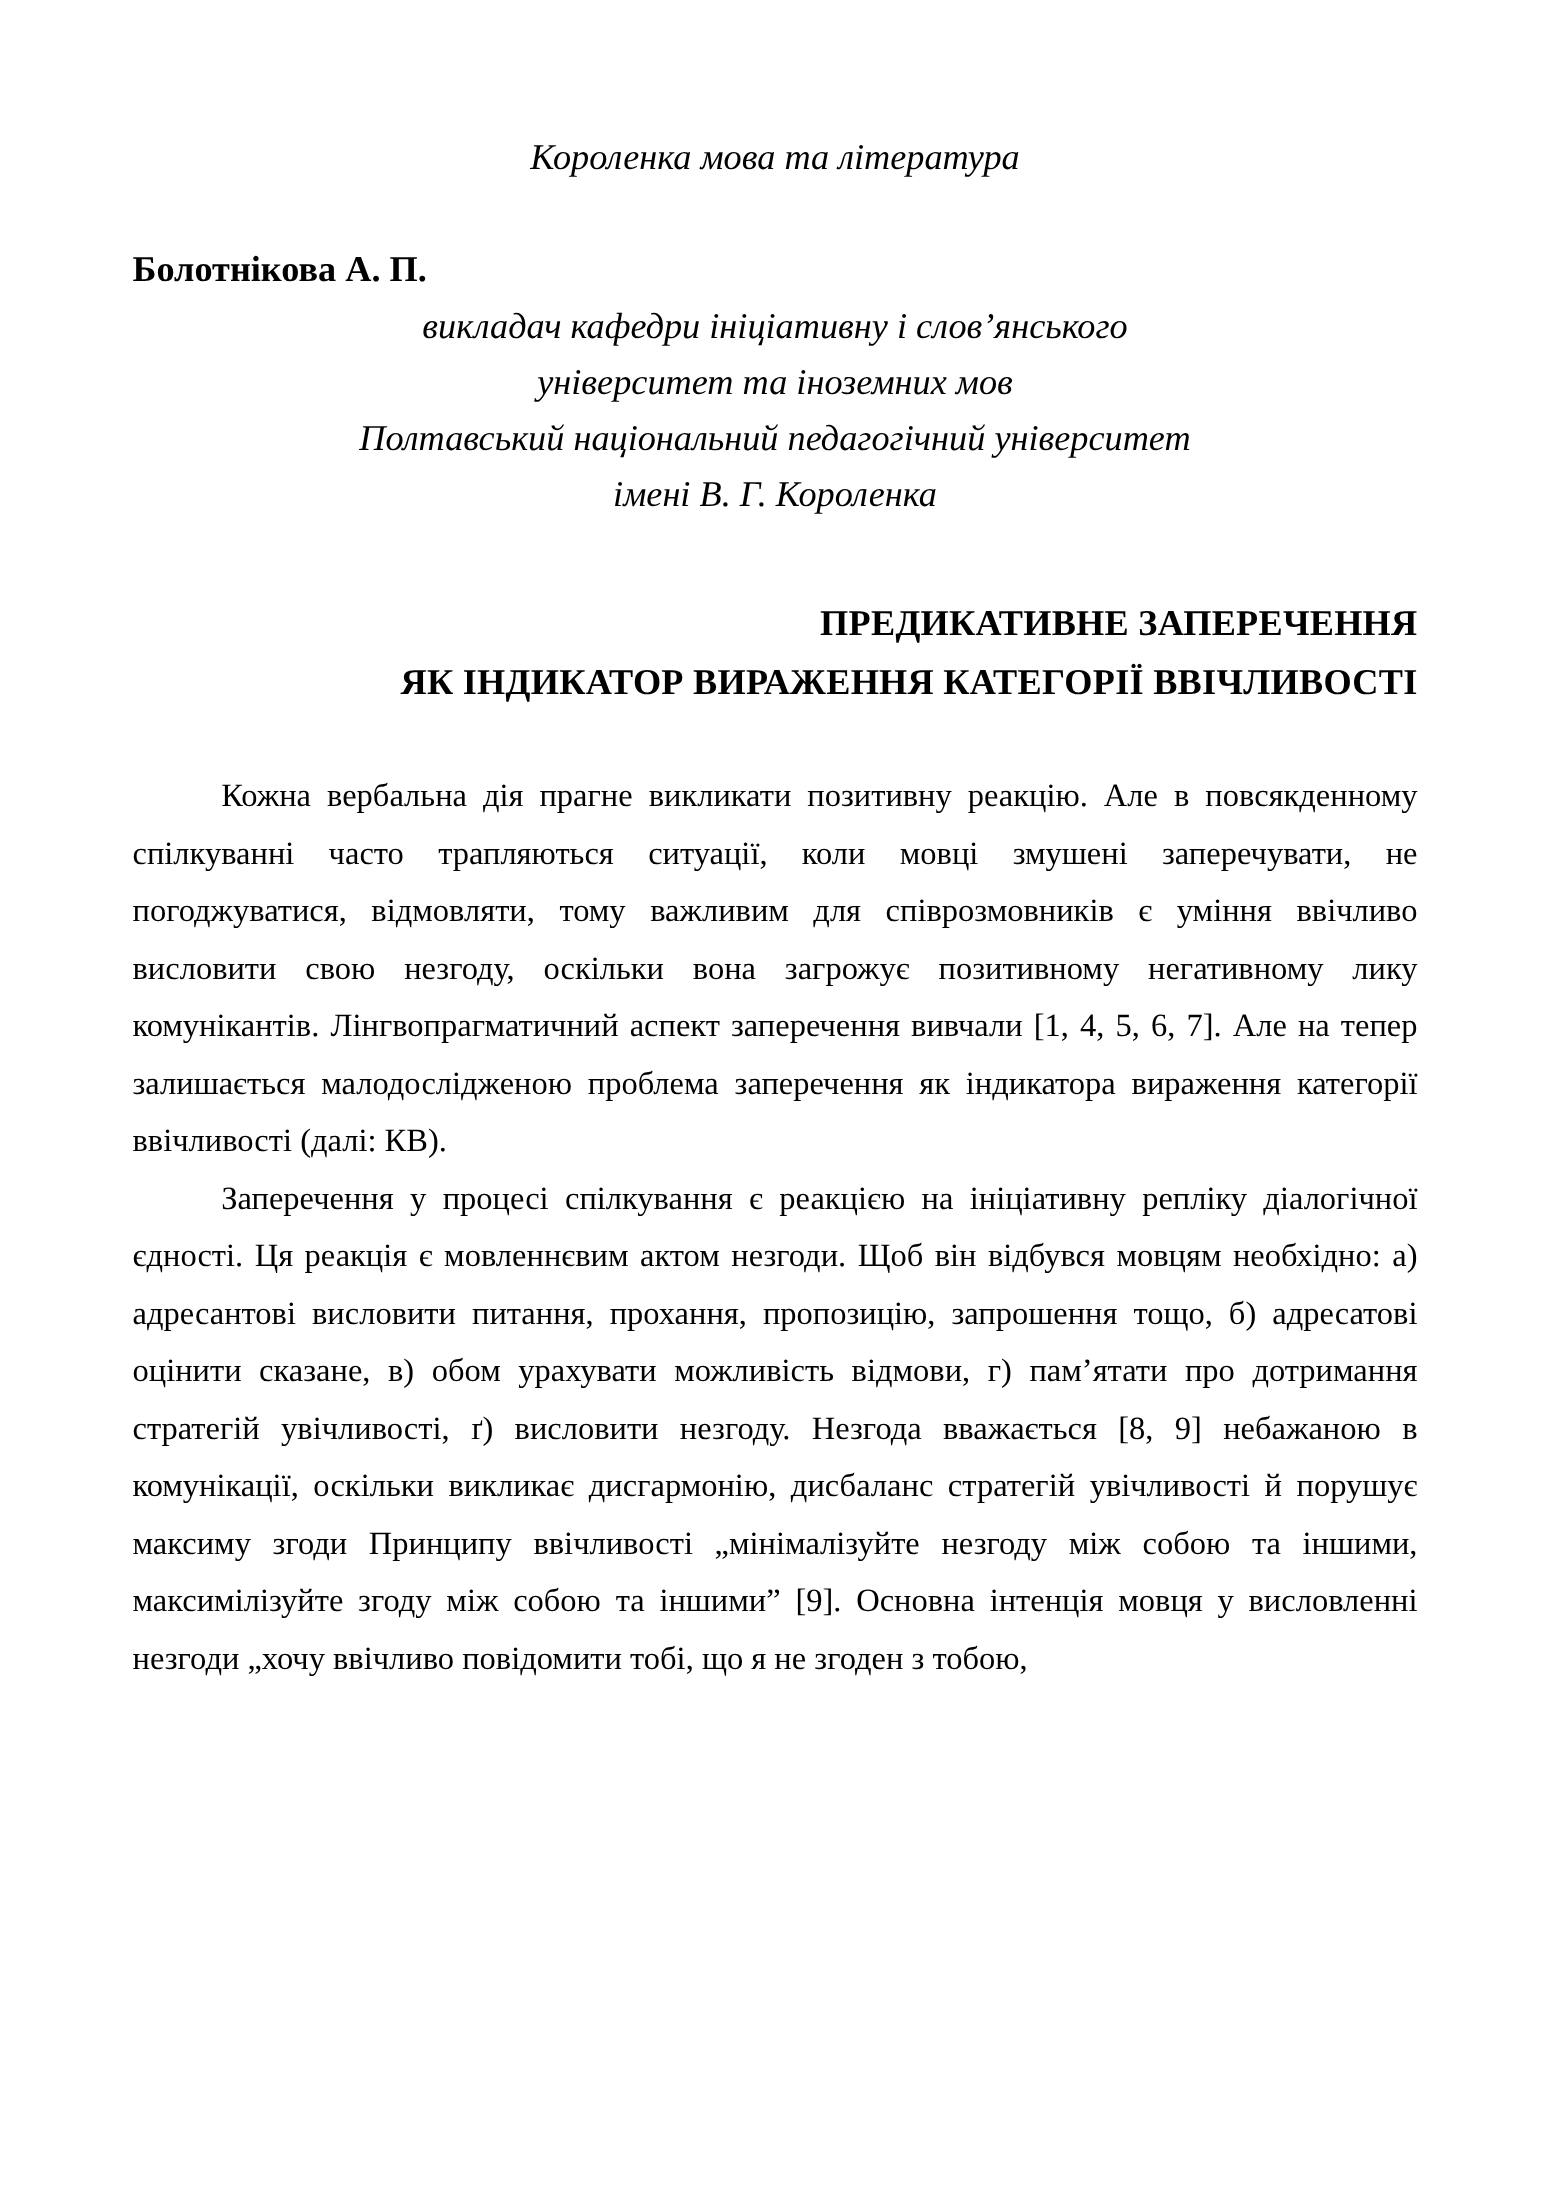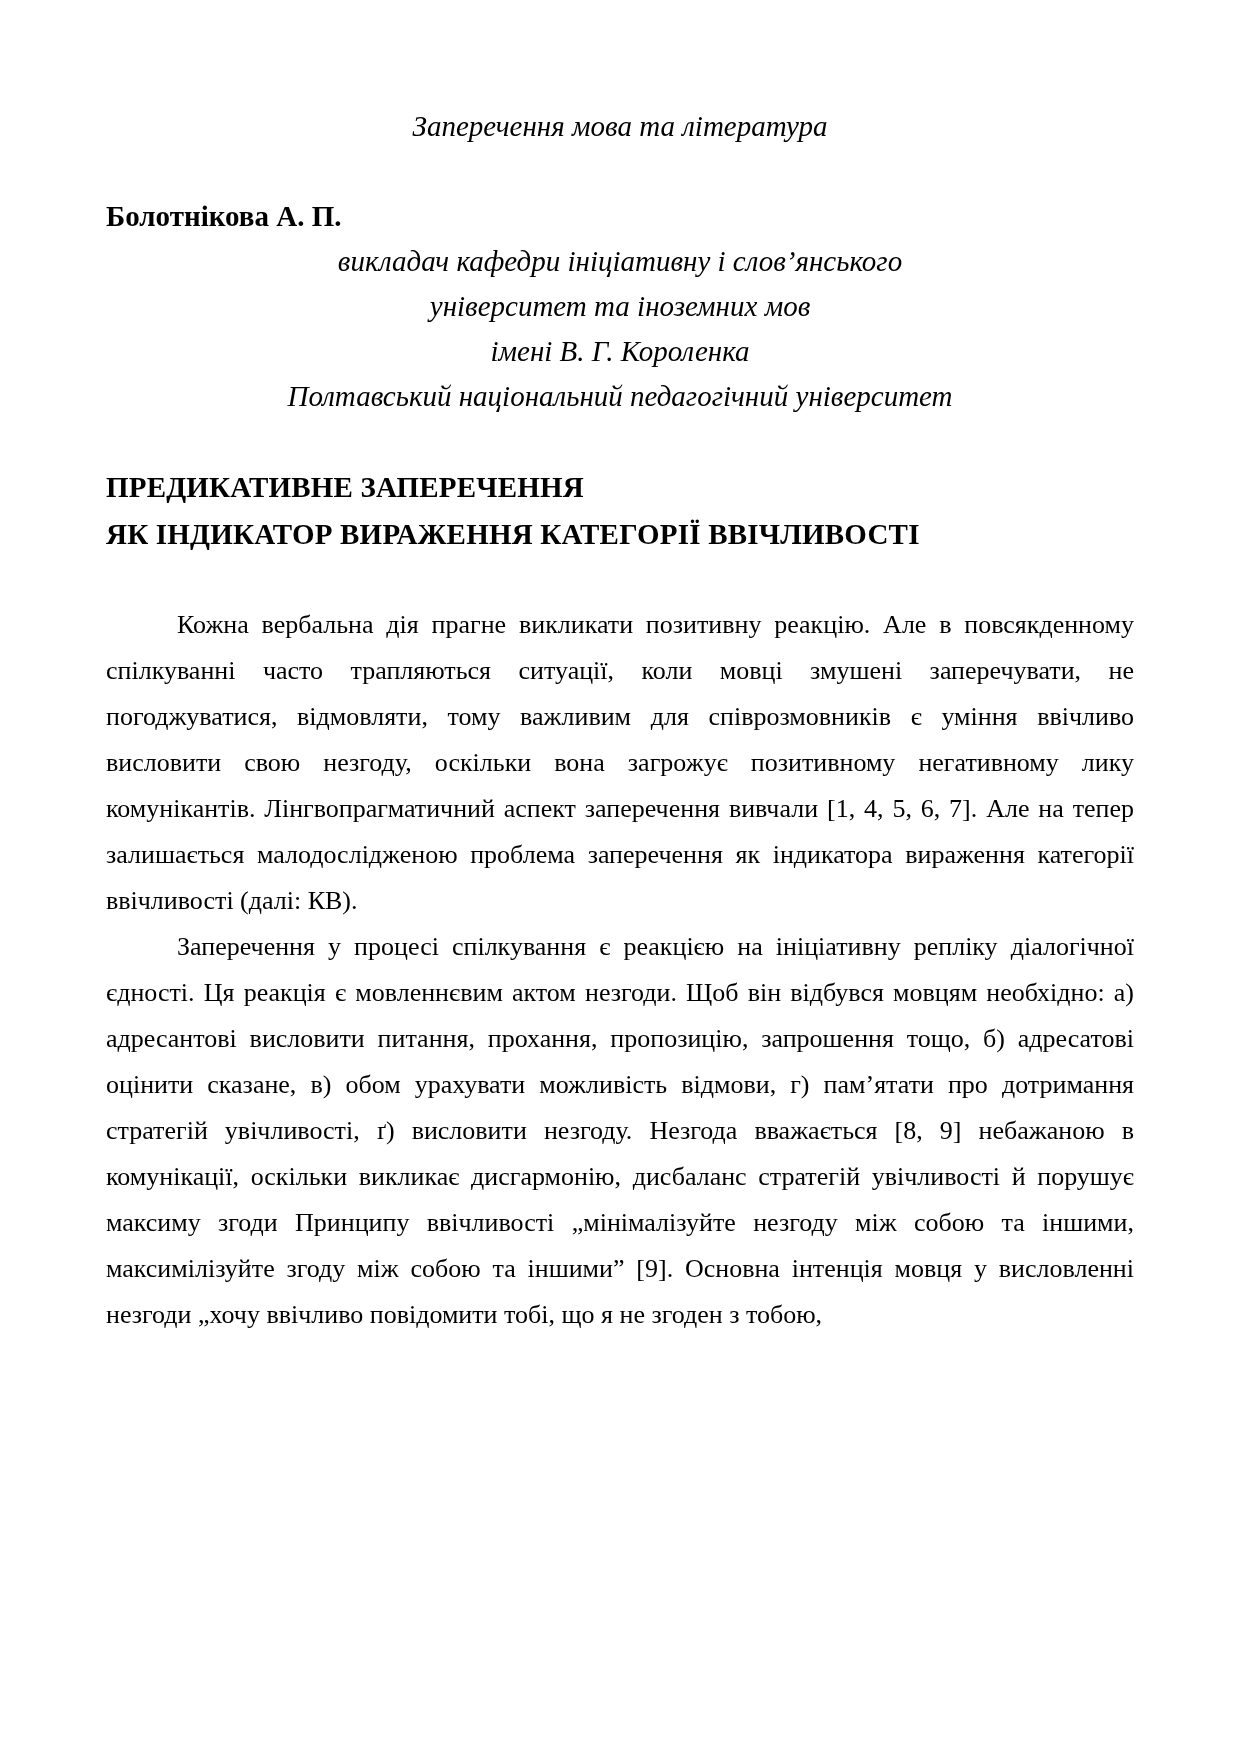--- a/index.html
+++ b/index.html
@@ -34,50 +34,50 @@
   .affiliation p {
     font-size: 29px;
     font-style: italic;
     text-align: center;
     line-height: 45px;
   }
 
   .article-title {
     font-size: 29px;
     font-weight: bold;
-    text-align: left;
+    text-align: right;
     line-height: 47px;
-    margin-top: 45px;
+    margin-top: 57px;
     margin-bottom: 44px;
     letter-spacing: 0.2px;
   }
 
   .article-body p {
     font-size: 26px;
     line-height: 46px;
     text-align: justify;
     text-indent: 71px;
   }
 
   .italic { }
 </style>
 </head>
 <body>
 
 <div class="page">
 
-  <p class="journal-header">Заперечення мова та література</p>
+  <p class="journal-header">Короленка мова та література</p>
 
   <p class="author">Болотнікова А. П.</p>
 
   <div class="affiliation">
     <p>викладач кафедри ініціативну і слов’янського</p>
     <p>університет та іноземних мов</p>
+    <p>Полтавський національний педагогічний університет</p>
     <p>імені В. Г. Короленка</p>
-    <p>Полтавський національний педагогічний університет</p>
   </div>
 
   <h1 class="article-title">
     <span>ПРЕДИКАТИВНЕ ЗАПЕРЕЧЕННЯ</span><br>
     <span>ЯК ІНДИКАТОР ВИРАЖЕННЯ КАТЕГОРІЇ ВВІЧЛИВОСТІ</span>
   </h1>
 
   <div class="article-body">
       <p><span>Кожна вербальна дія прагне викликати позитивну реакцію. Але в повсякденному спілкуванні часто трапляються ситуації, коли мовці змушені заперечувати, не погоджуватися, відмовляти, тому важливим для співрозмовників є уміння ввічливо висловити свою незгоду, оскільки вона загрожує позитивному негативному лику комунікантів. Лінгвопрагматичний аспект заперечення вивчали [1, 4, 5, 6, 7]. Але на тепер залишається малодослідженою проблема заперечення як індикатора вираження категорії ввічливості (далі: КВ).</span></p>
       <p><span>Заперечення у процесі спілкування є реакцією на ініціативну репліку діалогічної єдності. Ця реакція є мовленнєвим актом незгоди. Щоб він відбувся мовцям необхідно: а) адресантові висловити питання, прохання, пропозицію, запрошення тощо, б) адресатові оцінити сказане, в) обом урахувати можливість відмови, г) пам’ятати про дотримання стратегій увічливості, ґ) висловити незгоду. Незгода вважається [8, 9] небажаною в комунікації, оскільки викликає дисгармонію, дисбаланс стратегій увічливості й порушує </span><span class="italic">максиму згоди</span><span> Принципу ввічливості </span><span class="italic">„мінімалізуйте незгоду між собою та іншими, максимілізуйте згоду між собою та іншими”</span><span> [9]. Основна інтенція мовця у висловленні незгоди </span><span class="italic">„хочу ввічливо повідомити тобі, що я не згоден з тобою,</span></p>

